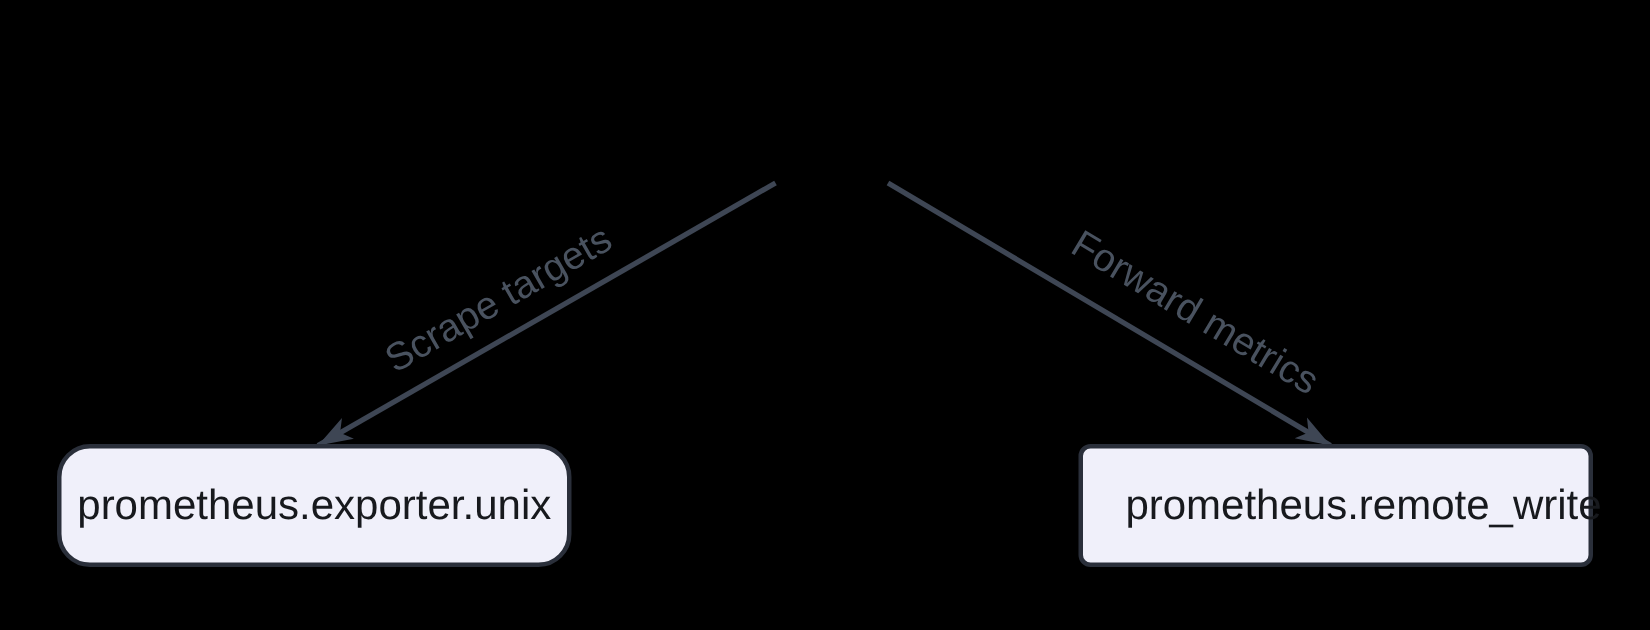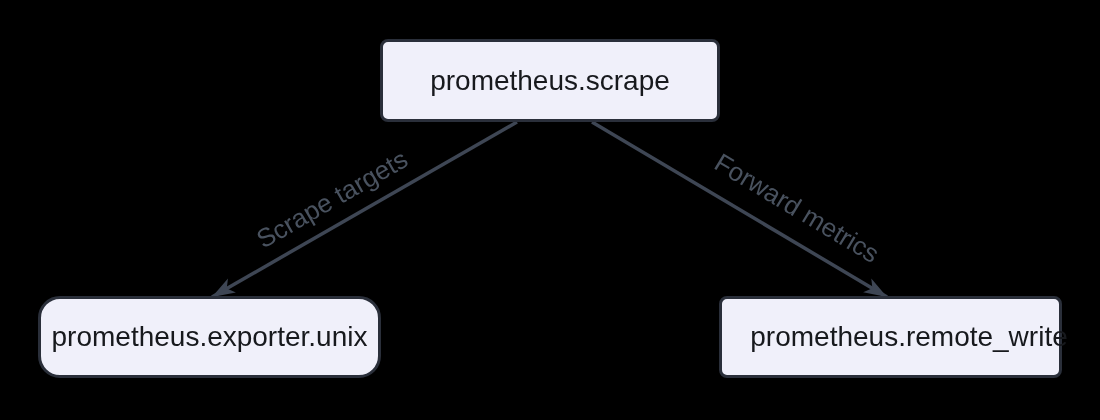--- a/index.html
+++ b/index.html
@@ -73,23 +73,20 @@
   <svg class="edges" width="1100" height="420" viewBox="0 0 1100 420" xmlns="http://www.w3.org/2000/svg">
     <defs>
       <marker id="arrowhead" viewBox="0 0 26 20" refX="24" refY="10" markerWidth="26" markerHeight="20" markerUnits="userSpaceOnUse" orient="auto">
         <path class="arrowhead-path" d="M1,2 L24,10 L1,18 L7,10 Z"></path>
       </marker>
     </defs>
     <line class="edge-line" x1="517" y1="122" x2="212" y2="297" marker-end="url(#arrowhead)"></line>
     <line class="edge-line" x1="592" y1="122" x2="887" y2="297" marker-end="url(#arrowhead)"></line>
   </svg>
 
-  <div class="node node-scrape">
-    <span class="node-label">prometheus.scrape</span>
-  </div>
 
   <div class="node node-exporter">
     <span class="node-label">prometheus.exporter.unix</span>
   </div>
 
   <div class="node node-remote">
     <span class="node-label">prometheus.remote_write</span>
   </div>
 
   <div class="edge-label edge-label-left">Scrape targets</div>

